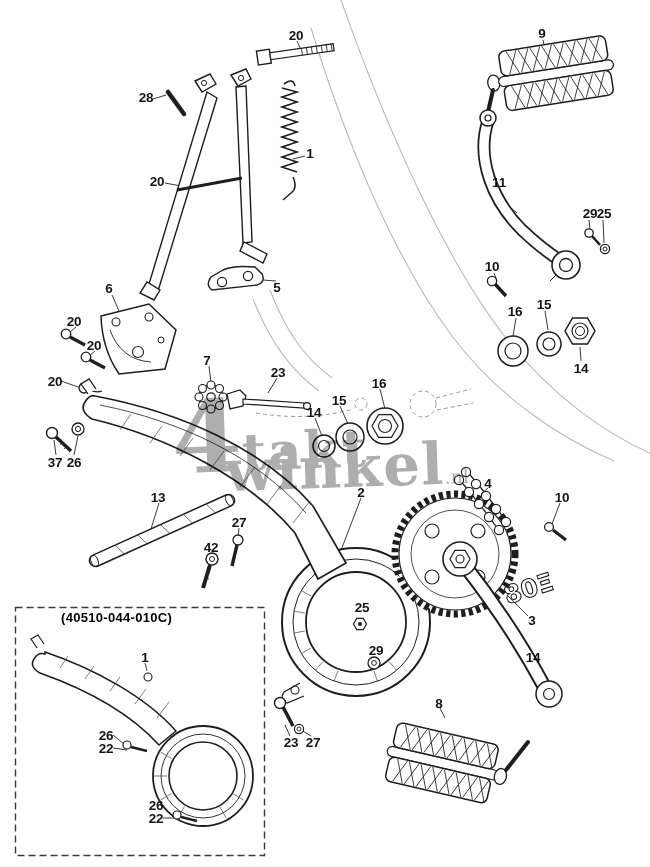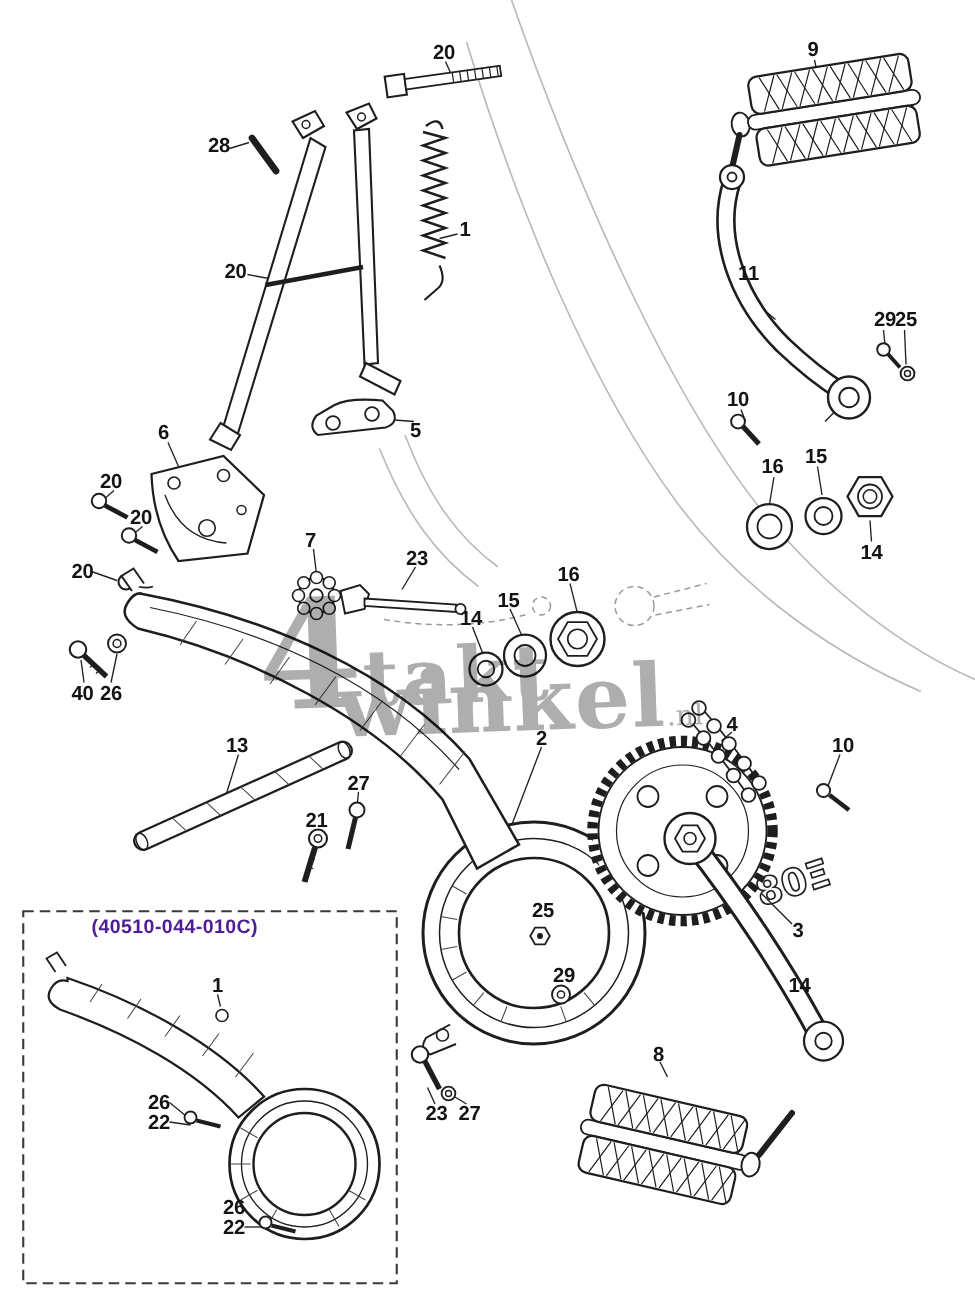--- a/index.html
+++ b/index.html
@@ -1,20 +1,20 @@
 <!DOCTYPE html>
 <html><head>
 <meta charset="utf-8">
 <style>
   html,body{margin:0;padding:0;}
   body{width:650px;height:867px;background:#fff;font-family:"Liberation Sans",sans-serif;}
   #stage{position:relative;width:650px;height:867px;background:#ffffff;overflow:hidden;}
   #art{position:absolute;left:0;top:0;}
   .callout{position:absolute;transform:translate(-50%,-50%);font:bold 13.5px "Liberation Sans",sans-serif;color:#141414;letter-spacing:-0.2px;white-space:nowrap;}
-  .part-code{position:absolute;left:61px;top:610px;font:bold 13px "Liberation Sans",sans-serif;color:#4c1d95;letter-spacing:0.3px;}
+  .part-code{position:absolute;left:61px;top:610px;font:bold 13px "Liberation Sans",sans-serif;color:#000000;letter-spacing:0.3px;}
   .wm{position:absolute;left:172px;top:393px;color:#8f8f8f;opacity:.72;mix-blend-mode:multiply;font-family:"DejaVu Serif",serif;transform:rotate(-2deg);pointer-events:none;}
   .wm-line1{line-height:.8;white-space:nowrap;}
   .wm-big{font-size:100px;font-weight:bold;}
   .wm-w1{font-size:52px;font-weight:bold;letter-spacing:2px;}
   .wm-line2{margin-top:-34px;margin-left:52px;font-size:58px;font-weight:bold;letter-spacing:1px;line-height:1;white-space:nowrap;}
   .wm-suffix{font-size:19px;font-weight:normal;letter-spacing:0;}
 </style>
 </head>
 <body>
 
@@ -381,26 +381,26 @@
   <div class="callout" style="left:581px;top:368px">14</div>
   <div class="callout" style="left:109px;top:288px">6</div>
   <div class="callout" style="left:74px;top:321px">20</div>
   <div class="callout" style="left:94px;top:345px">20</div>
   <div class="callout" style="left:55px;top:381px">20</div>
   <div class="callout" style="left:207px;top:360px">7</div>
   <div class="callout" style="left:278px;top:372px">23</div>
   <div class="callout" style="left:314px;top:412px">14</div>
   <div class="callout" style="left:339px;top:400px">15</div>
   <div class="callout" style="left:379px;top:383px">16</div>
-  <div class="callout" style="left:55px;top:462px">40</div>
+  <div class="callout" style="left:55px;top:462px">37</div>
   <div class="callout" style="left:74px;top:462px">26</div>
   <div class="callout" style="left:361px;top:492px">2</div>
   <div class="callout" style="left:158px;top:497px">13</div>
   <div class="callout" style="left:239px;top:522px">27</div>
-  <div class="callout" style="left:211px;top:547px">21</div>
+  <div class="callout" style="left:211px;top:547px">42</div>
   <div class="callout" style="left:488px;top:483px">4</div>
   <div class="callout" style="left:562px;top:497px">10</div>
   <div class="callout" style="left:362px;top:607px">25</div>
   <div class="callout" style="left:376px;top:650px">29</div>
   <div class="callout" style="left:532px;top:620px">3</div>
   <div class="callout" style="left:533px;top:657px">14</div>
   <div class="callout" style="left:291px;top:742px">23</div>
   <div class="callout" style="left:313px;top:742px">27</div>
   <div class="callout" style="left:439px;top:703px">8</div>
   <div class="callout" style="left:145px;top:657px">1</div>

